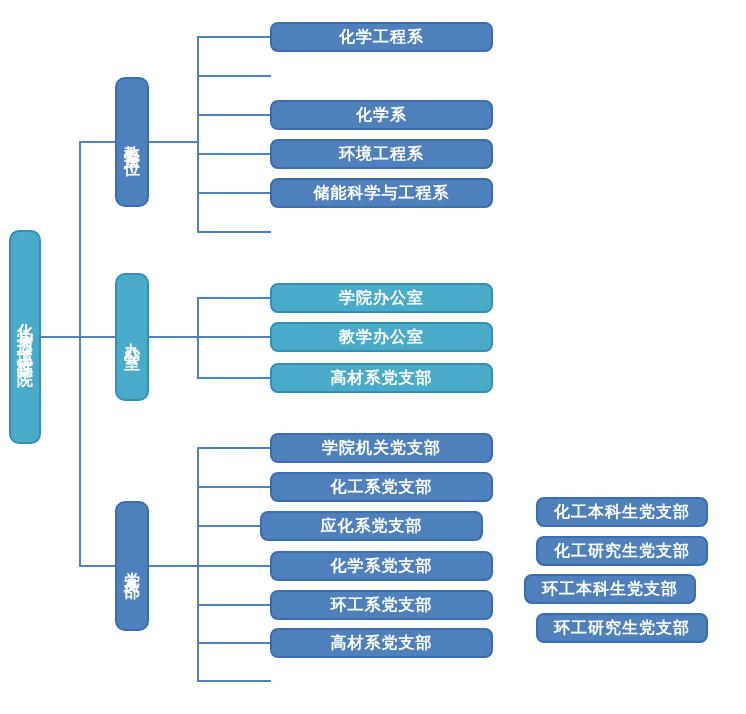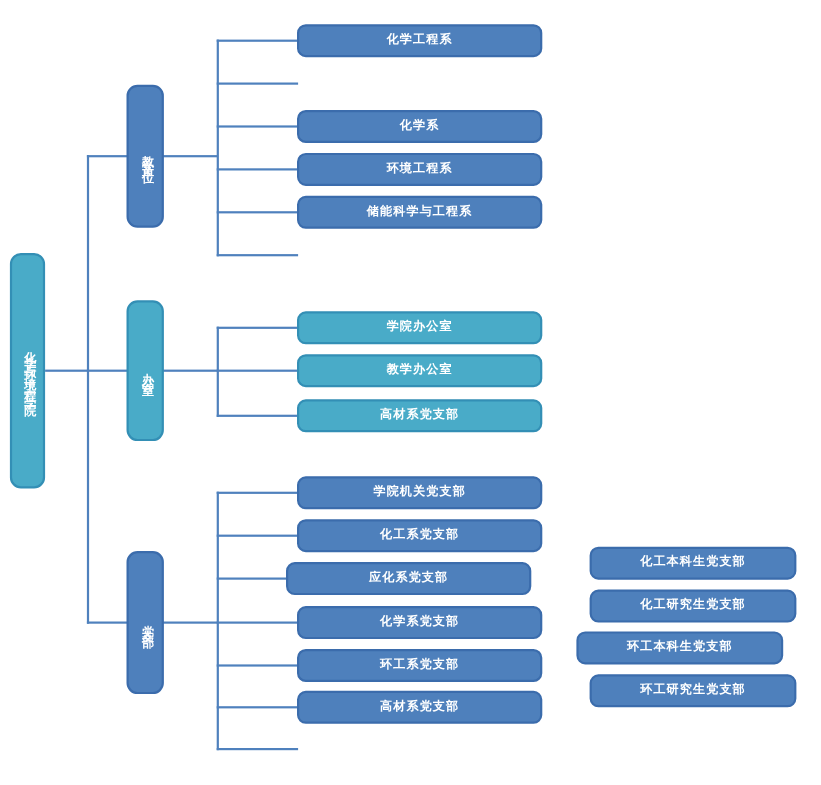--- a/index.html
+++ b/index.html
@@ -20,41 +20,40 @@
     background: #4F81BD;
   }
   .node {
     position: absolute;
     box-sizing: border-box;
     display: flex;
     align-items: center;
     justify-content: center;
     color: #ffffff;
     font-weight: bold;
-    font-size: 11px;
+    font-size: 16px;
     text-align: center;
     line-height: 1;
-    font-family: Liberation Mono, monospace;
   }
   .blue {
     background: #4E80BC;
     border: 2px solid #3B6CAC;
   }
   .teal {
     background: #49ABC8;
     border: 2px solid #338FB5;
   }
   .child {
     border-radius: 8px;
     letter-spacing: 1px;
     width: 223px;
     height: 30px;
   }
   .child-sm {
-    width: 188px;
+    width: 172px;
   }
   .vnode {
     border-radius: 10px;
     writing-mode: vertical-rl;
     text-orientation: upright;
     letter-spacing: 6px;
   }
 </style>
 </head>
 <body>

